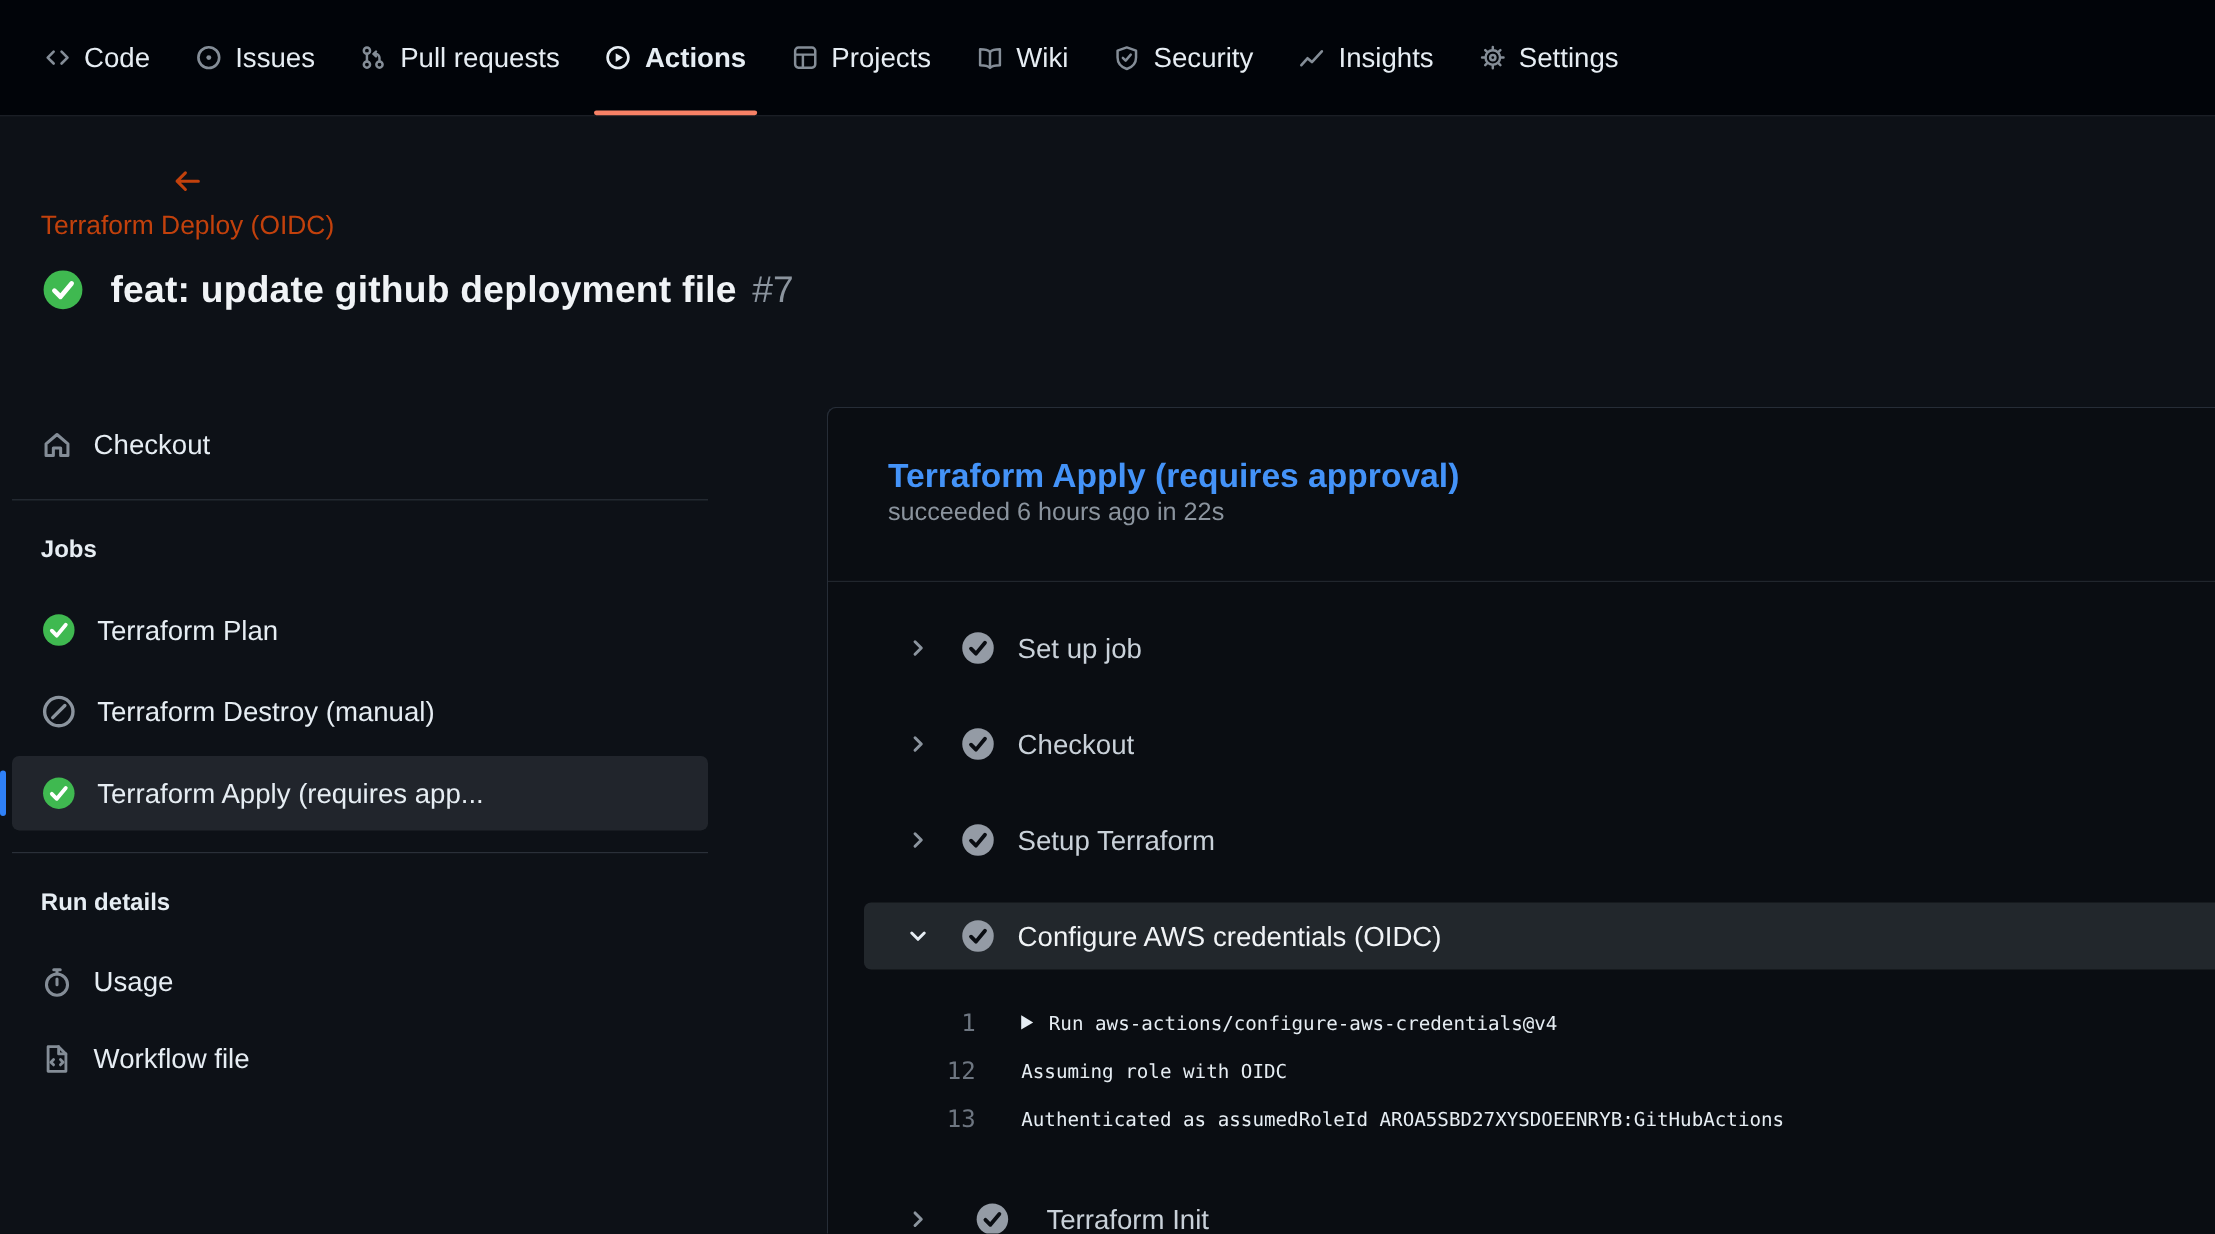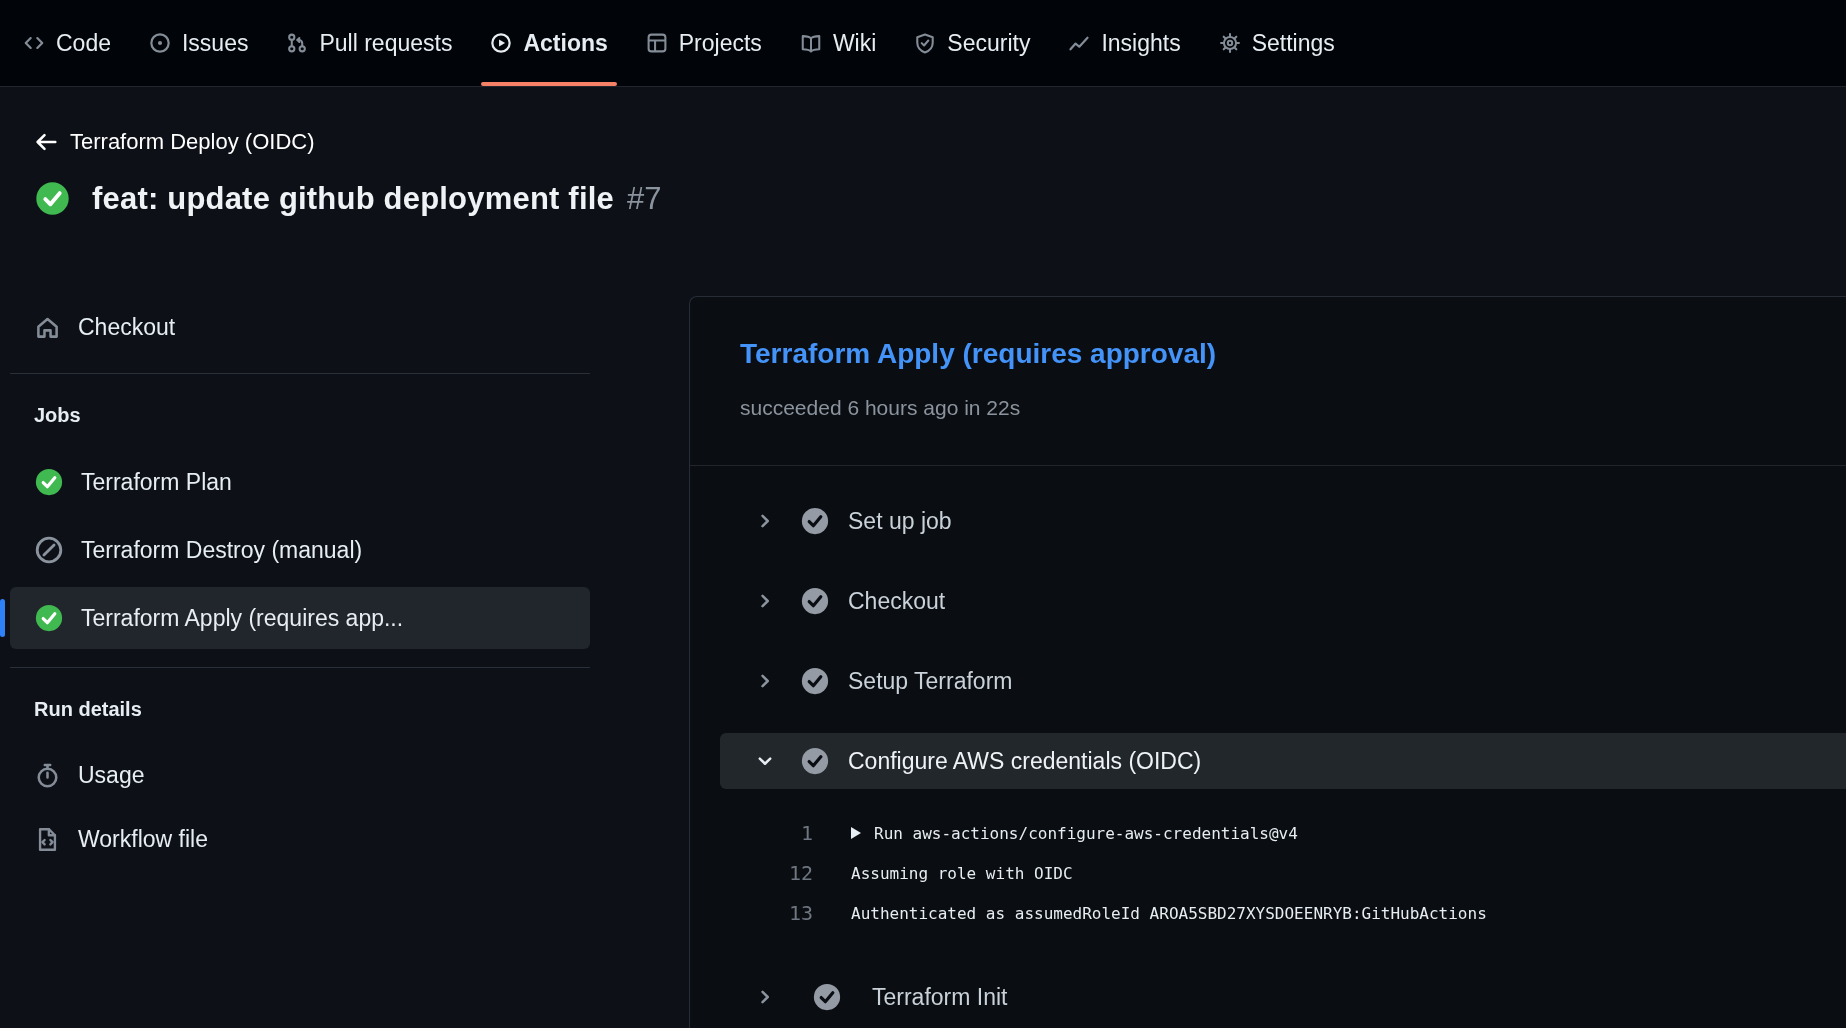--- a/index.html
+++ b/index.html
@@ -6,40 +6,40 @@
   html { background:#0d1117; }
   body {
     width:1846px; height:1028px; overflow:hidden;
     background:#0d1117; color:#e6edf3;
     font-family:"Liberation Sans","DejaVu Sans",sans-serif;
   }
   svg { display:block; }
 
   
   .topnav {
-    height:87px; background:#010409; display:flex; align-items:stretch;
-    padding:0 4px; border-bottom:1px solid #21262d;
+    height:97px; background:#010409; display:flex; align-items:stretch;
+    padding:0 18px; border-bottom:1px solid #21262d;
   }
   .nav-item {
     position:relative; display:flex; align-items:center; gap:11px;
     padding:0 19px; font-size:23px; color:#e6edf3; cursor:pointer; text-decoration:none;
   }
   .nav-icon { color:#848d97; }
   .nav-item.active .nav-icon { color:#e6edf3; }
   .nav-item.active .nav-label { font-weight:700; }
   .nav-underline {
     position:absolute; left:10px; right:10px; bottom:0; height:4px;
     border-radius:4px; background:var(--accent-orange,#f78166);
   }
 
   
   .run-header { padding:42px 0 0 34px; }
   .back-link {
     display:inline-flex; align-items:center; gap:12px;
-    color:#ffffff; font-size:22px; cursor:pointer; text-decoration:none;
+    color:#c2410c; font-size:22px; cursor:pointer; text-decoration:none;flex-direction:column;
   }
   .title-row { display:flex; align-items:center; gap:21px; margin-top:22px; }
   .title-row h1 { font-size:31px; font-weight:700; color:#f0f3f6; letter-spacing:.2px; }
   .run-number { font-size:31px; font-weight:400; color:#8b949e; margin-left:-8px; }
 
   
   .content { display:flex; align-items:flex-start; }
   .sidebar { width:616px; flex:none; padding:82px 26px 0 10px; }
 
   .side-row {
@@ -63,21 +63,21 @@
   .log-panel {
     flex:1; margin-top:79px; margin-left:73px; min-height:726px;
     background:#0a0d12; border:1px solid #262d37; border-right:none; border-bottom:none;
     border-top-left-radius:8px;
   }
   .panel-header { padding:40px 50px 44px 50px; border-bottom:1px solid #21262d; }
   .panel-title {
     font-size:28px; font-weight:700; line-height:34px;
     color:var(--link-blue,#4493f8); cursor:pointer;
   }
-  .panel-status { margin-top:24px; font-size:21px; line-height:26px; color:#8b949e; }
+  .panel-status { margin-top:0; font-size:21px; line-height:26px; color:#8b949e; }
 
   .steps { padding-top:27px; }
   .step-row {
     display:flex; align-items:center; height:56px;
     margin:0 0 24px 30px; padding-left:34px;
     border-radius:6px 0 0 6px; cursor:pointer;
   }
   .step-row .chevron { width:22px; margin-right:24px; color:#8b949e; }
   .step-row .step-status { margin-right:18px; }
   .step-label { font-size:23px; color:#c9d1d9; }

